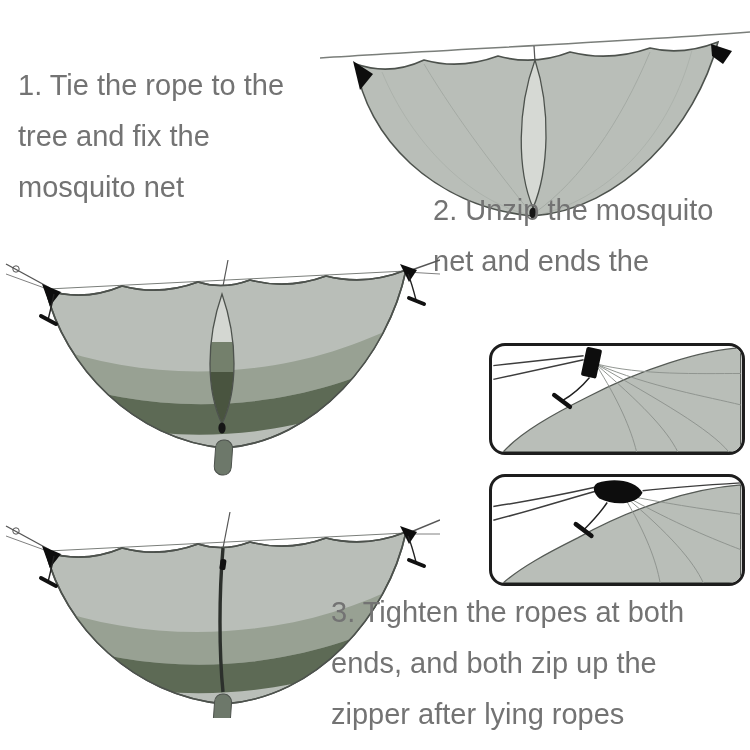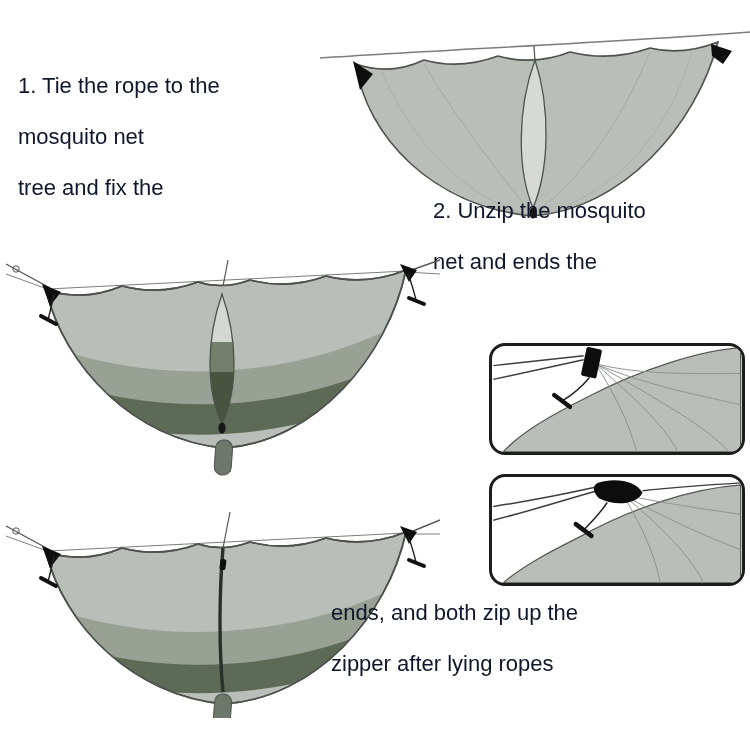--- a/index.html
+++ b/index.html
@@ -1,21 +1,21 @@
 <!DOCTYPE html>
 <html><head>
 <meta charset="utf-8">
 <style>
   html,body{margin:0;padding:0}
   body{
     width:750px;height:750px;position:relative;overflow:hidden;
     background:#ffffff;color:#111;
     font-family:"Liberation Sans",sans-serif;
   }
-  .step{position:absolute;font-size:22px;line-height:51px;white-space:nowrap;color:#0f172a}
+  .step{position:absolute;font-size:29px;line-height:51px;white-space:nowrap;color:#737373}
   .fig{position:absolute}
   .fig svg{display:block;width:100%;height:100%}
   .inset{
     position:absolute;width:256px;height:112px;
     border:3px solid #1d1d1d;border-radius:16px;
     overflow:hidden;background:#fff;box-sizing:border-box;
   }
   .inset svg{display:block;width:100%;height:100%}
   #step1{left:18px;top:60px}
   #step2{left:433px;top:185px}
@@ -26,22 +26,22 @@
   #inset1{left:489px;top:343px}
   #inset2{left:489px;top:474px}
 </style>
 </head>
 <body>
 
 <div>
 
   <div id="step1" class="step">
     <div>1. Tie the rope to the</div>
+    <div>tree and fix the</div>
     <div>mosquito net</div>
-    <div>tree and fix the</div>
   </div>
 
   <div id="fig1" class="fig">
     <svg viewBox="0 0 430 215">
       <path d="M0,34 C120,26 300,18 430,8" stroke="#7a7e7a" stroke-width="1.4" fill="none"></path>
       <path d="M36,40 Q70,52 104,36 Q140,46 178,32 Q214,42 250,28 Q290,38 330,24 Q362,32 398,18 C376,102 302,186 212,192 C112,182 46,112 36,40 Z" fill="#b9beb8" stroke="#4d524d" stroke-width="1.6"></path>
       <g stroke="#9aa09a" fill="none" opacity="0.65">
         <path d="M104,40 C140,100 180,150 210,188"></path>
         <path d="M330,28 C300,100 260,156 216,188"></path>
         <path d="M62,48 C92,120 150,176 206,190" opacity="0.6"></path>
@@ -174,17 +174,18 @@
       <g>
         <path d="M50,54 C48,64 46,72 44,80" stroke="#222" fill="none" stroke-width="1.4"></path>
         <line x1="37" y1="76" x2="52" y2="84" stroke="#111" stroke-width="4" stroke-linecap="round"></line>
         <path d="M404,34 C408,44 410,52 412,60" stroke="#222" fill="none" stroke-width="1.4"></path>
         <line x1="405" y1="58" x2="420" y2="64" stroke="#111" stroke-width="4" stroke-linecap="round"></line>
       </g>
     </svg>
   </div>
 
   <div id="step3" class="step">
+    <div>3. Tighten the ropes at both</div>
     <div>ends, and both zip up the</div>
     <div>zipper after lying ropes</div>
   </div>
 
 </div>
 
 </body></html>

